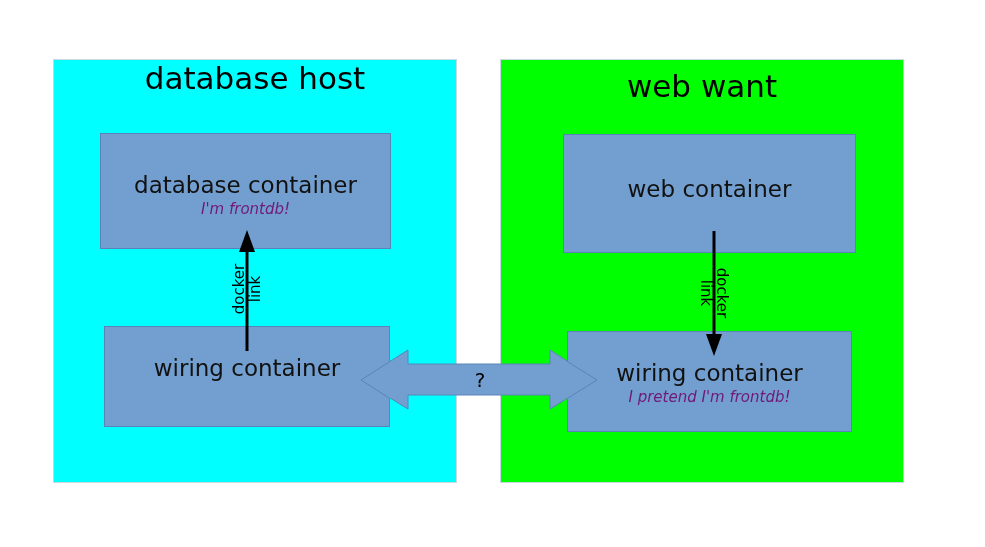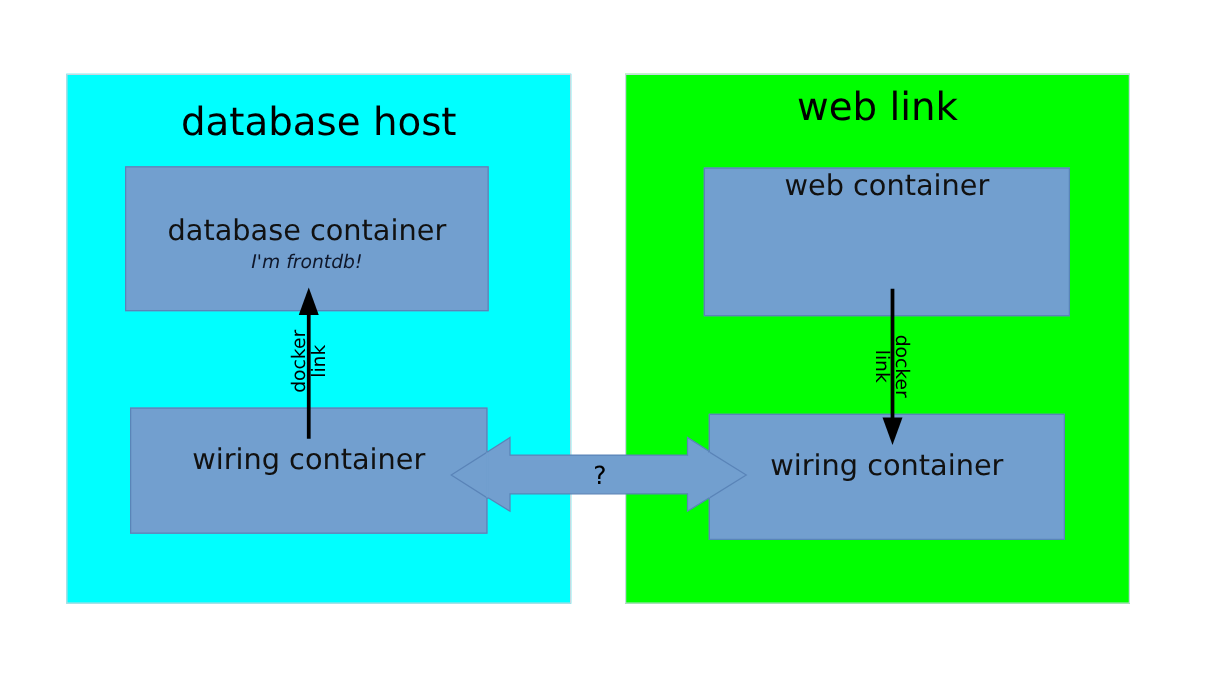--- a/index.html
+++ b/index.html
@@ -24,45 +24,45 @@
       position: absolute;
       left: 0;
       right: 0;
       text-align: center;
       font-size: 31px;
       line-height: 36px;
       color: #000;
     }
     .db-host { left: 53px; top: 59px; width: 404px; height: 424px; background: #00ffff; }
     .web-host { left: 500px; top: 59px; width: 404px; height: 424px; background: #00ff00; }
-    .db-host .host-title { top: 20px; }
+    .db-host .host-title { top: 0; }
     .web-host .host-title { top: 8px; }
 
     .container {
       position: absolute;
       box-sizing: border-box;
       border: 1px solid #5a84b8;
       text-align: center;
     }
     .container .ctitle {
       display: block;
       font-size: 23px;
       line-height: 28px;
       color: #111;
     }
     .container .csub {
       display: block;
       font-size: 15px;
       line-height: 20px;
       font-style: italic;
-      color: #0f172a;
+      color: #701a75;
     }
     .db-container { left: 100px; top: 133px; width: 291px; height: 116px; padding-top: 37px; }
     .db-wiring { left: 104px; top: 326px; width: 286px; height: 101px; padding-top: 27px; }
-    .web-container { left: 563px; top: 134px; width: 293px; height: 119px; }
+    .web-container { left: 563px; top: 134px; width: 293px; height: 119px; padding-top: 40px; }
     .web-wiring { left: 567px; top: 331px; width: 285px; height: 101px; padding-top: 27px; }
 
     svg.overlay {
       position: absolute;
       left: 0;
       top: 0;
       width: 985px;
       height: 547px;
       pointer-events: none;
     }
@@ -98,21 +98,21 @@
     }
   </style>
 </head>
 <body>
 
 <div class="host db-host" style="background: rgb(0, 255, 255);">
   <div class="host-title">database host</div>
 </div>
 
 <div class="host web-host" style="background: rgb(0, 255, 0);">
-  <div class="host-title">web link</div>
+  <div class="host-title">web want</div>
 </div>
 
 <svg class="overlay" viewBox="0 0 985 547">
   <polygon points="361,380 408,350 408,364 550,364 550,350 597,380 550,409 550,395 408,395 408,409" fill="#729fcf" stroke="#5a84b8" stroke-width="1"></polygon>
 </svg>
 
 <div class="container db-container" style="background: rgb(114, 159, 207); border-color: rgb(90, 132, 184);">
   <span class="ctitle">database container</span>
   <span class="csub">I'm frontdb!</span>
 </div>
@@ -120,20 +120,21 @@
 <div class="container db-wiring" style="background: rgb(114, 159, 207); border-color: rgb(90, 132, 184);">
   <span class="ctitle">wiring container</span>
 </div>
 
 <div class="container web-container" style="background: rgb(114, 159, 207); border-color: rgb(90, 132, 184);">
   <span class="ctitle">web container</span>
 </div>
 
 <div class="container web-wiring" style="background: rgb(114, 159, 207); border-color: rgb(90, 132, 184);">
   <span class="ctitle">wiring container</span>
+  <span class="csub">I pretend I'm frontdb!</span>
 </div>
 
 <svg class="overlay" viewBox="0 0 985 547">
 
   <polygon points="361,380 390,361.5 390,398.5" fill="#729fcf" stroke="#5a84b8" stroke-width="1"></polygon>
   <line x1="390" y1="362" x2="390" y2="398" stroke="#729fcf" stroke-width="2"></line>
   <polygon points="597,380 567,361.3 567,398.7" fill="#729fcf" stroke="#5a84b8" stroke-width="1"></polygon>
   <line x1="567" y1="362" x2="567" y2="398" stroke="#729fcf" stroke-width="2"></line>
 
   <line x1="247" y1="351" x2="247" y2="248" stroke="#000" stroke-width="3"></line>

